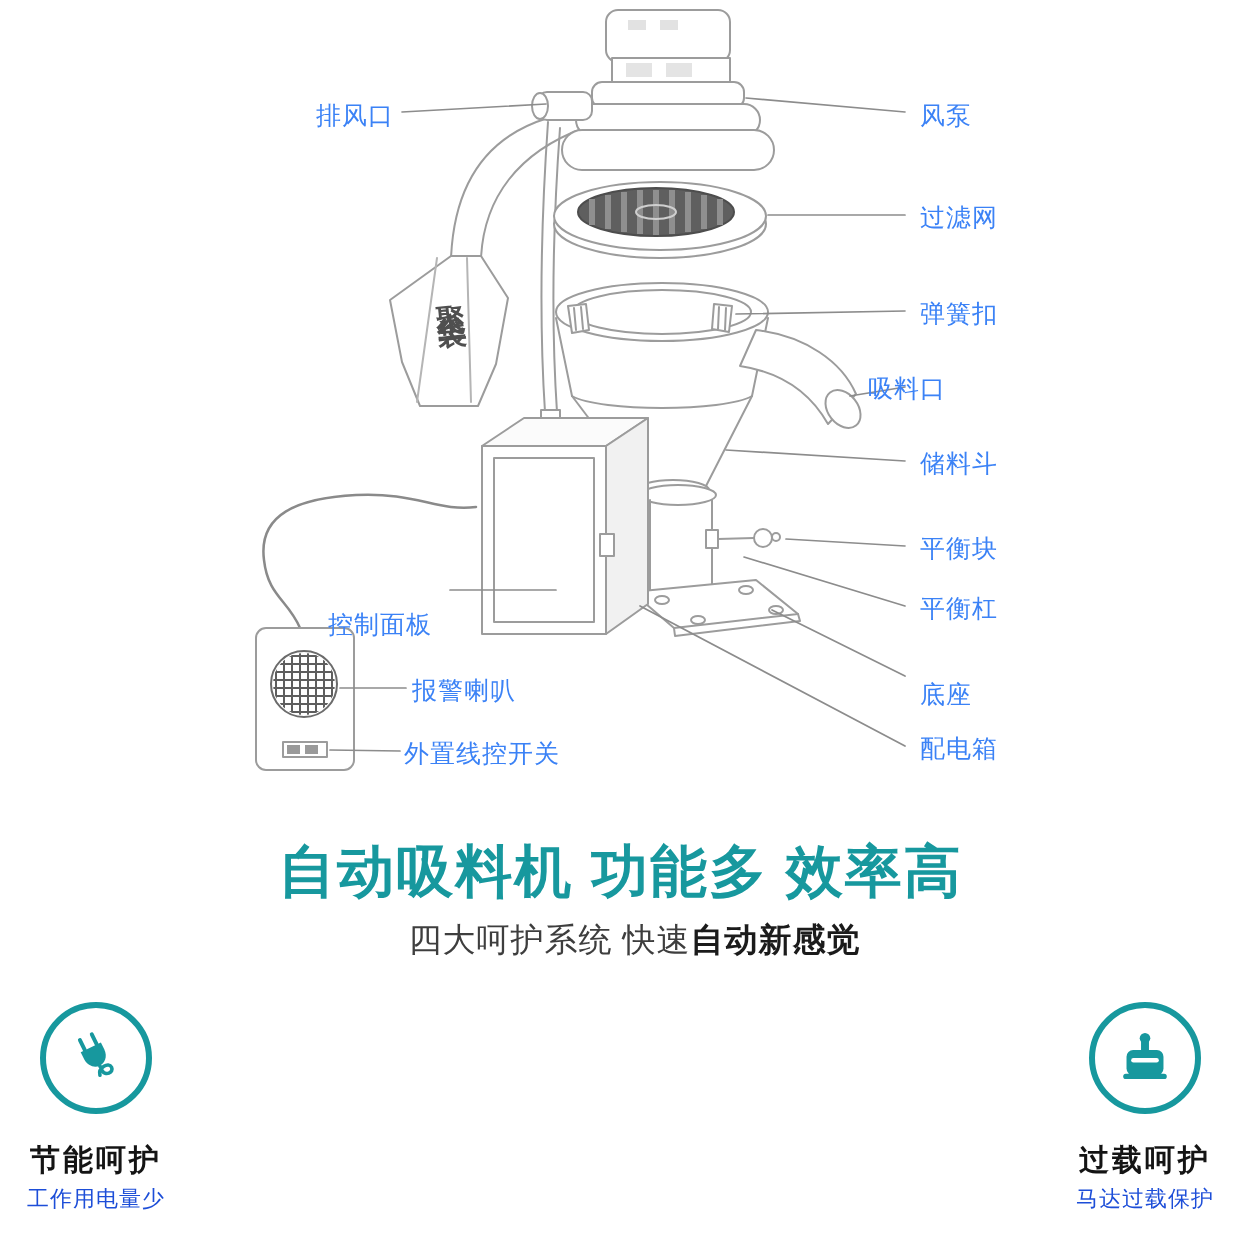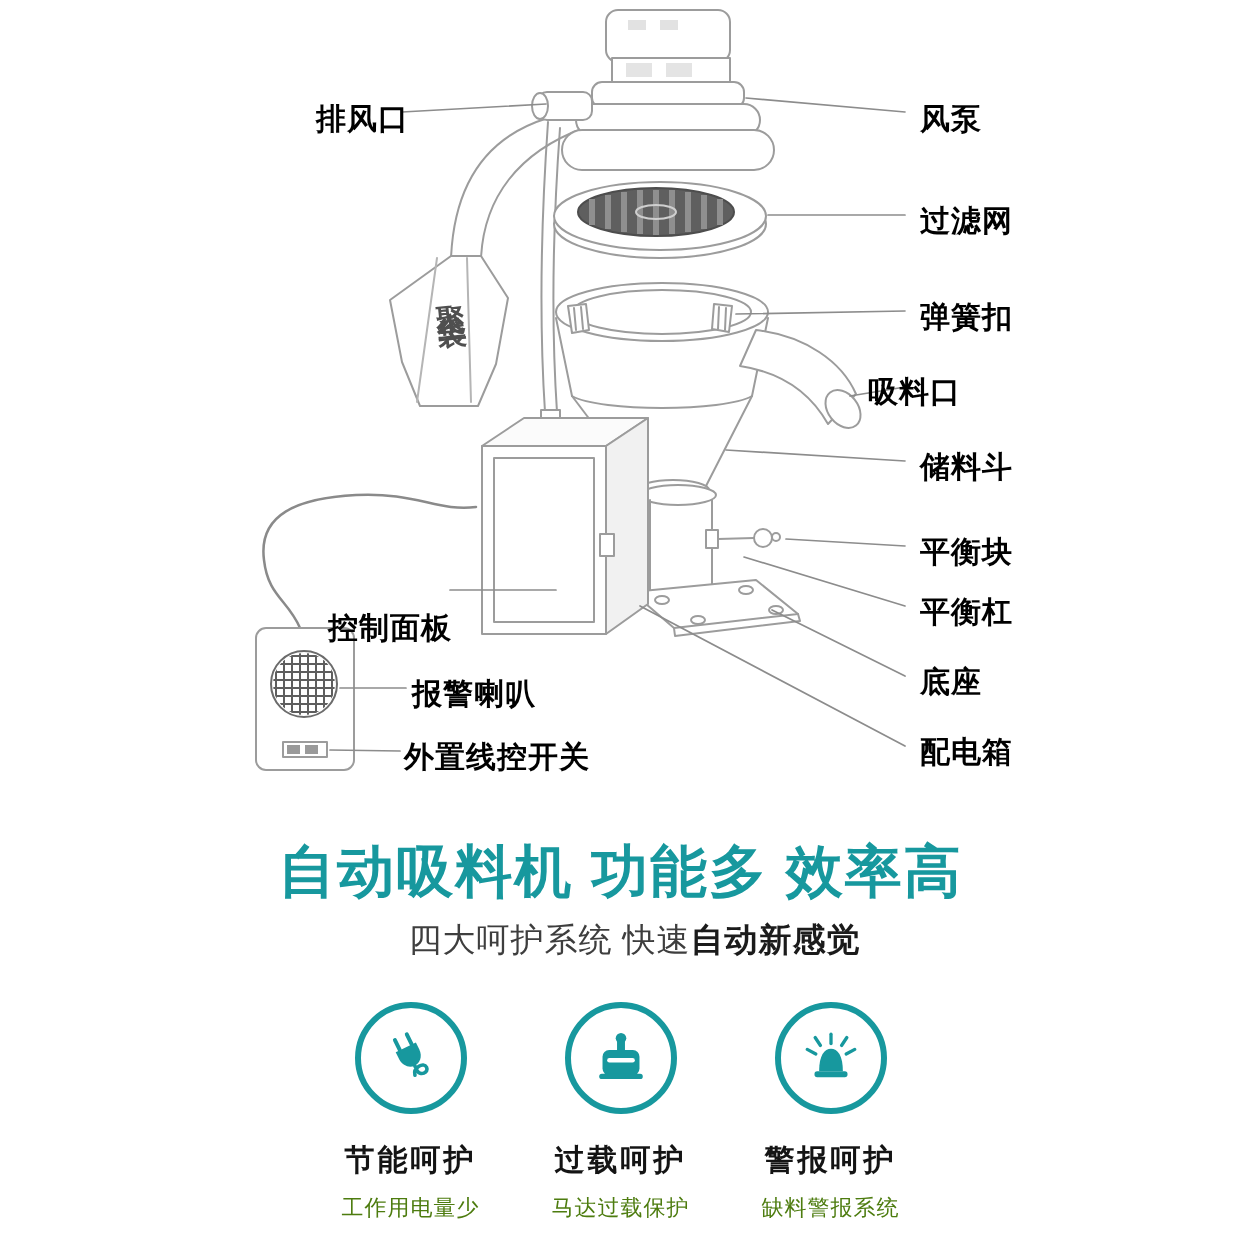--- a/index.html
+++ b/index.html
@@ -2,43 +2,43 @@
 <html style="--accent: #17989e; --line-gray: #9c9c9c; --label-text: #3a3a3a;"><head>
 <meta charset="utf-8">
 <style>
   * { margin:0; padding:0; box-sizing:border-box; }
   html,body { width:1241px; height:1243px; background:#fff;
     font-family:"Liberation Sans","DejaVu Sans",sans-serif; }
   body { position:relative; overflow:hidden; }
 
   .machine-svg { position:absolute; left:0; top:0; }
 
-  .diagram-label { position:absolute; font-size:30px; font-weight:700; color:#000000;
+  .diagram-label { position:absolute; font-size:25px; font-weight:400; color:#3b82f6;
     white-space:nowrap; letter-spacing:1px; }
 
   .bag-label { position:absolute; left:428px; top:282px; font-size:29px; font-weight:600;
     color:#4f4f4f; writing-mode:vertical-rl; text-orientation:upright; letter-spacing:7px;
     transform:rotate(-6deg); }
 
   .title { position:absolute; top:834px; left:0; width:100%; text-align:center;
     font-size:57px; font-weight:700; color:var(--accent,#17989e); letter-spacing:2px; }
 
   .subtitle { position:absolute; top:918px; left:0; width:100%; text-align:center;
     font-size:33px; color:#3e3e3e; letter-spacing:1px;padding-left:28px; }
   .subtitle .bold-part { color:#1b1b1b; font-weight:800; }
 
   .features { position:absolute; top:1002px; left:0; width:100%;
-    display:flex; justify-content:center; gap:18px; }
+    display:flex; justify-content:space-between; gap:18px; }
   .feature { width:192px; display:flex; flex-direction:column; align-items:center; }
   .icon-ring { width:112px; height:112px; border:6px solid var(--accent,#17989e);
     border-radius:50%; display:flex; align-items:center; justify-content:center;
     color:var(--accent,#17989e); background:#fff; }
   .feature-title { margin-top:26px; font-size:30px; font-weight:800; color:#141414;
     letter-spacing:3px; }
-  .feature-desc { margin-top:12px; font-size:22px; color:#4d7c0f; letter-spacing:1px; }
+  .feature-desc { margin-top:3px; font-size:22px; color:#1d4ed8; letter-spacing:1px; }
 </style>
 </head>
 <body>
 
 <svg class="machine-svg" width="1241" height="810" viewBox="0 0 1241 810">
   <defs>
     <clipPath id="spk">
         <circle cx="304" cy="684" r="31"></circle>
       </clipPath>
   </defs>
@@ -200,21 +200,21 @@
 <div class="diagram-label" style="left:328px; top:608px">控制面板</div>
 <div class="diagram-label" style="left:412px; top:674px">报警喇叭</div>
 <div class="diagram-label" style="left:404px; top:737px">外置线控开关</div>
 <div class="diagram-label" style="left:920px; top:99px">风泵</div>
 <div class="diagram-label" style="left:920px; top:201px">过滤网</div>
 <div class="diagram-label" style="left:920px; top:297px">弹簧扣</div>
 <div class="diagram-label" style="left:868px; top:372px">吸料口</div>
 <div class="diagram-label" style="left:920px; top:447px">储料斗</div>
 <div class="diagram-label" style="left:920px; top:532px">平衡块</div>
 <div class="diagram-label" style="left:920px; top:592px">平衡杠</div>
-<div class="diagram-label" style="left:920px; top:662px">底座</div>
+<div class="diagram-label" style="left:920px; top:678px">底座</div>
 <div class="diagram-label" style="left:920px; top:732px">配电箱</div>
 <div class="bag-label">聚尘袋</div>
 
 <div class="title">自动吸料机 功能多 效率高</div>
 <div class="subtitle"><span>四大呵护系统 快速</span><span class="bold-part">自动新感觉</span>
 </div>
 
 <div class="features">
 
   <div class="feature">
@@ -240,31 +240,14 @@
         <rect x="22" y="38" width="56" height="38" rx="10" fill="currentColor"></rect>
         <rect x="29" y="50" width="42" height="7" rx="3.5" fill="#fff"></rect>
         <rect x="17" y="74" width="66" height="8" rx="4" fill="currentColor"></rect>
       </svg>
     </div>
     <div class="feature-title">过载呵护</div>
     <div class="feature-desc">马达过载保护</div>
   </div>
 
 
-  <div class="feature">
-    <div class="icon-ring">
-      <svg width="66" height="66" viewBox="0 0 100 100">
-        <path d="M32,70 C32,46 40,36 50,36 C60,36 68,46 68,70 Z" fill="currentColor"></path>
-        <rect x="25" y="70" width="50" height="9" rx="4" fill="currentColor"></rect>
-        <g stroke="currentColor" stroke-width="5" stroke-linecap="round">
-          <line x1="50" y1="28" x2="50" y2="14"></line>
-          <line x1="34" y1="31" x2="26" y2="19"></line>
-          <line x1="66" y1="31" x2="74" y2="19"></line>
-          <line x1="27" y1="44" x2="14" y2="37"></line>
-          <line x1="73" y1="44" x2="86" y2="37"></line>
-        </g>
-      </svg>
-    </div>
-    <div class="feature-title">警报呵护</div>
-    <div class="feature-desc">缺料警报系统</div>
-  </div>
 
 </div>
 
 </body></html>

